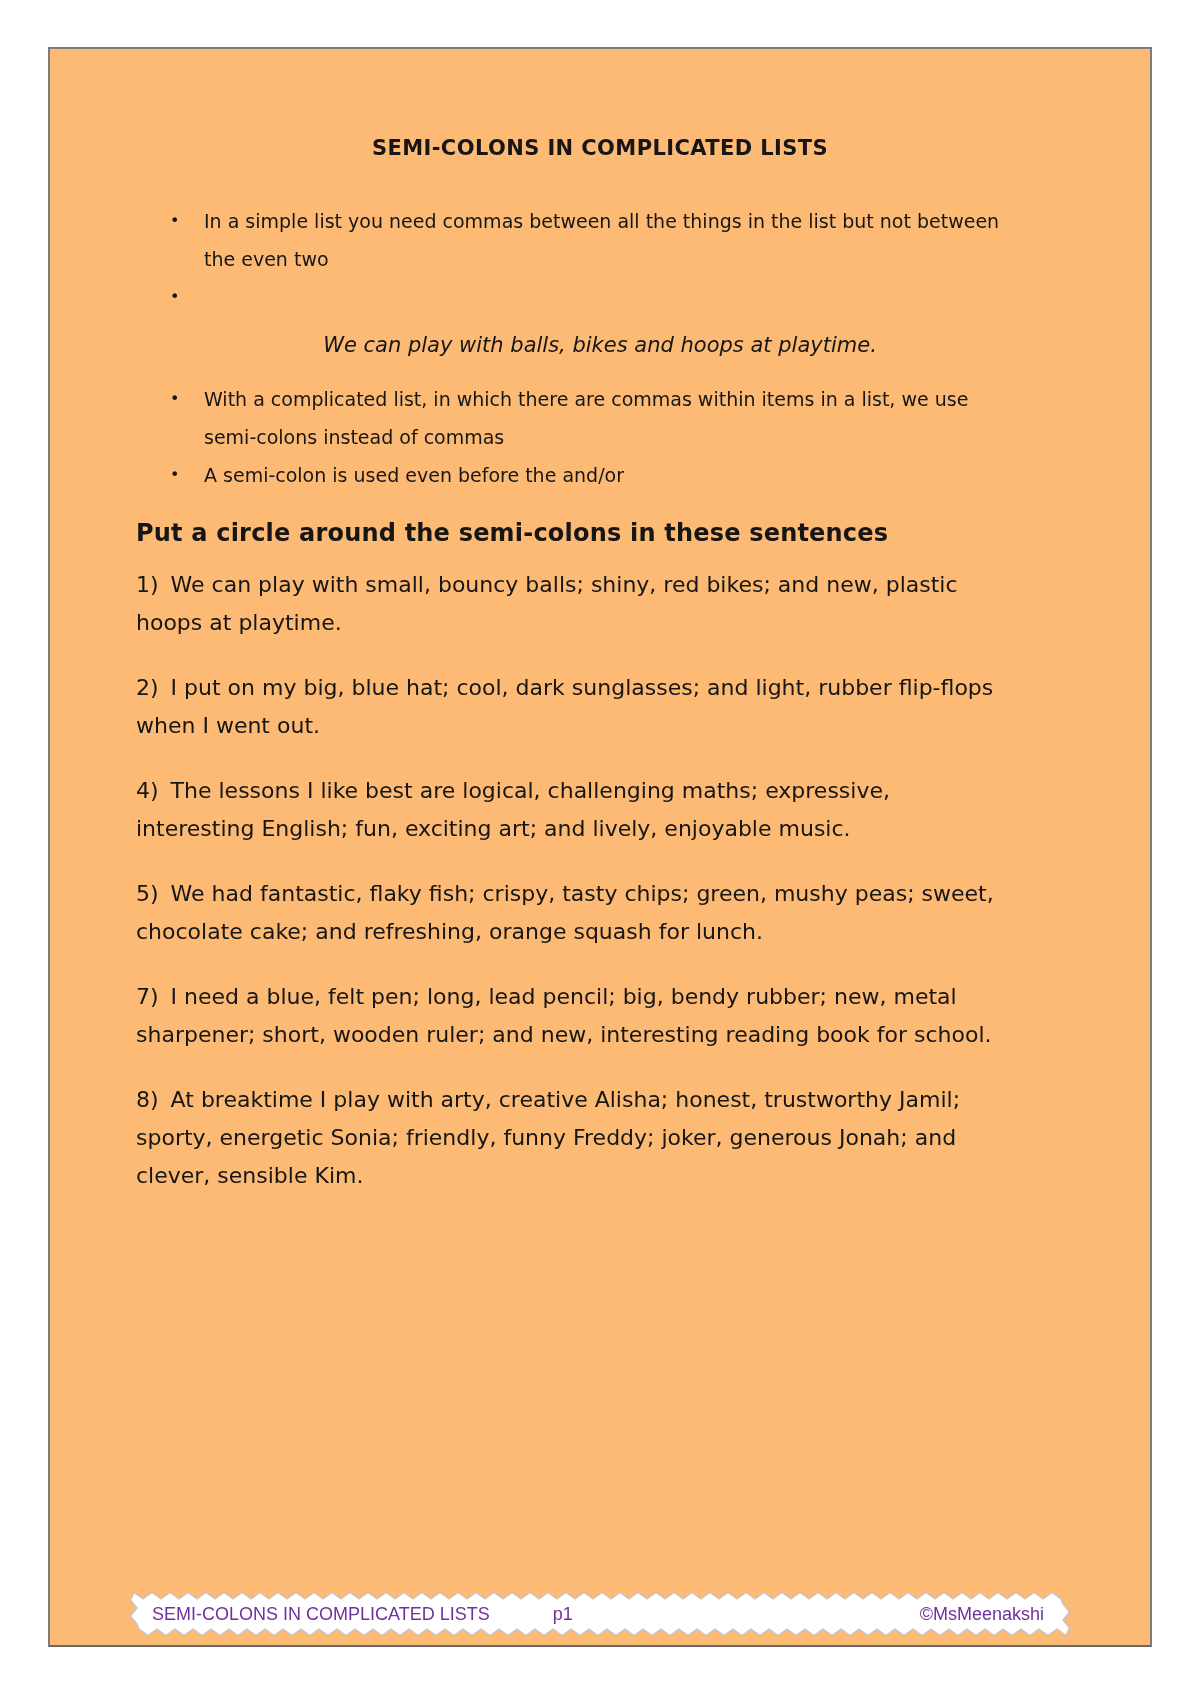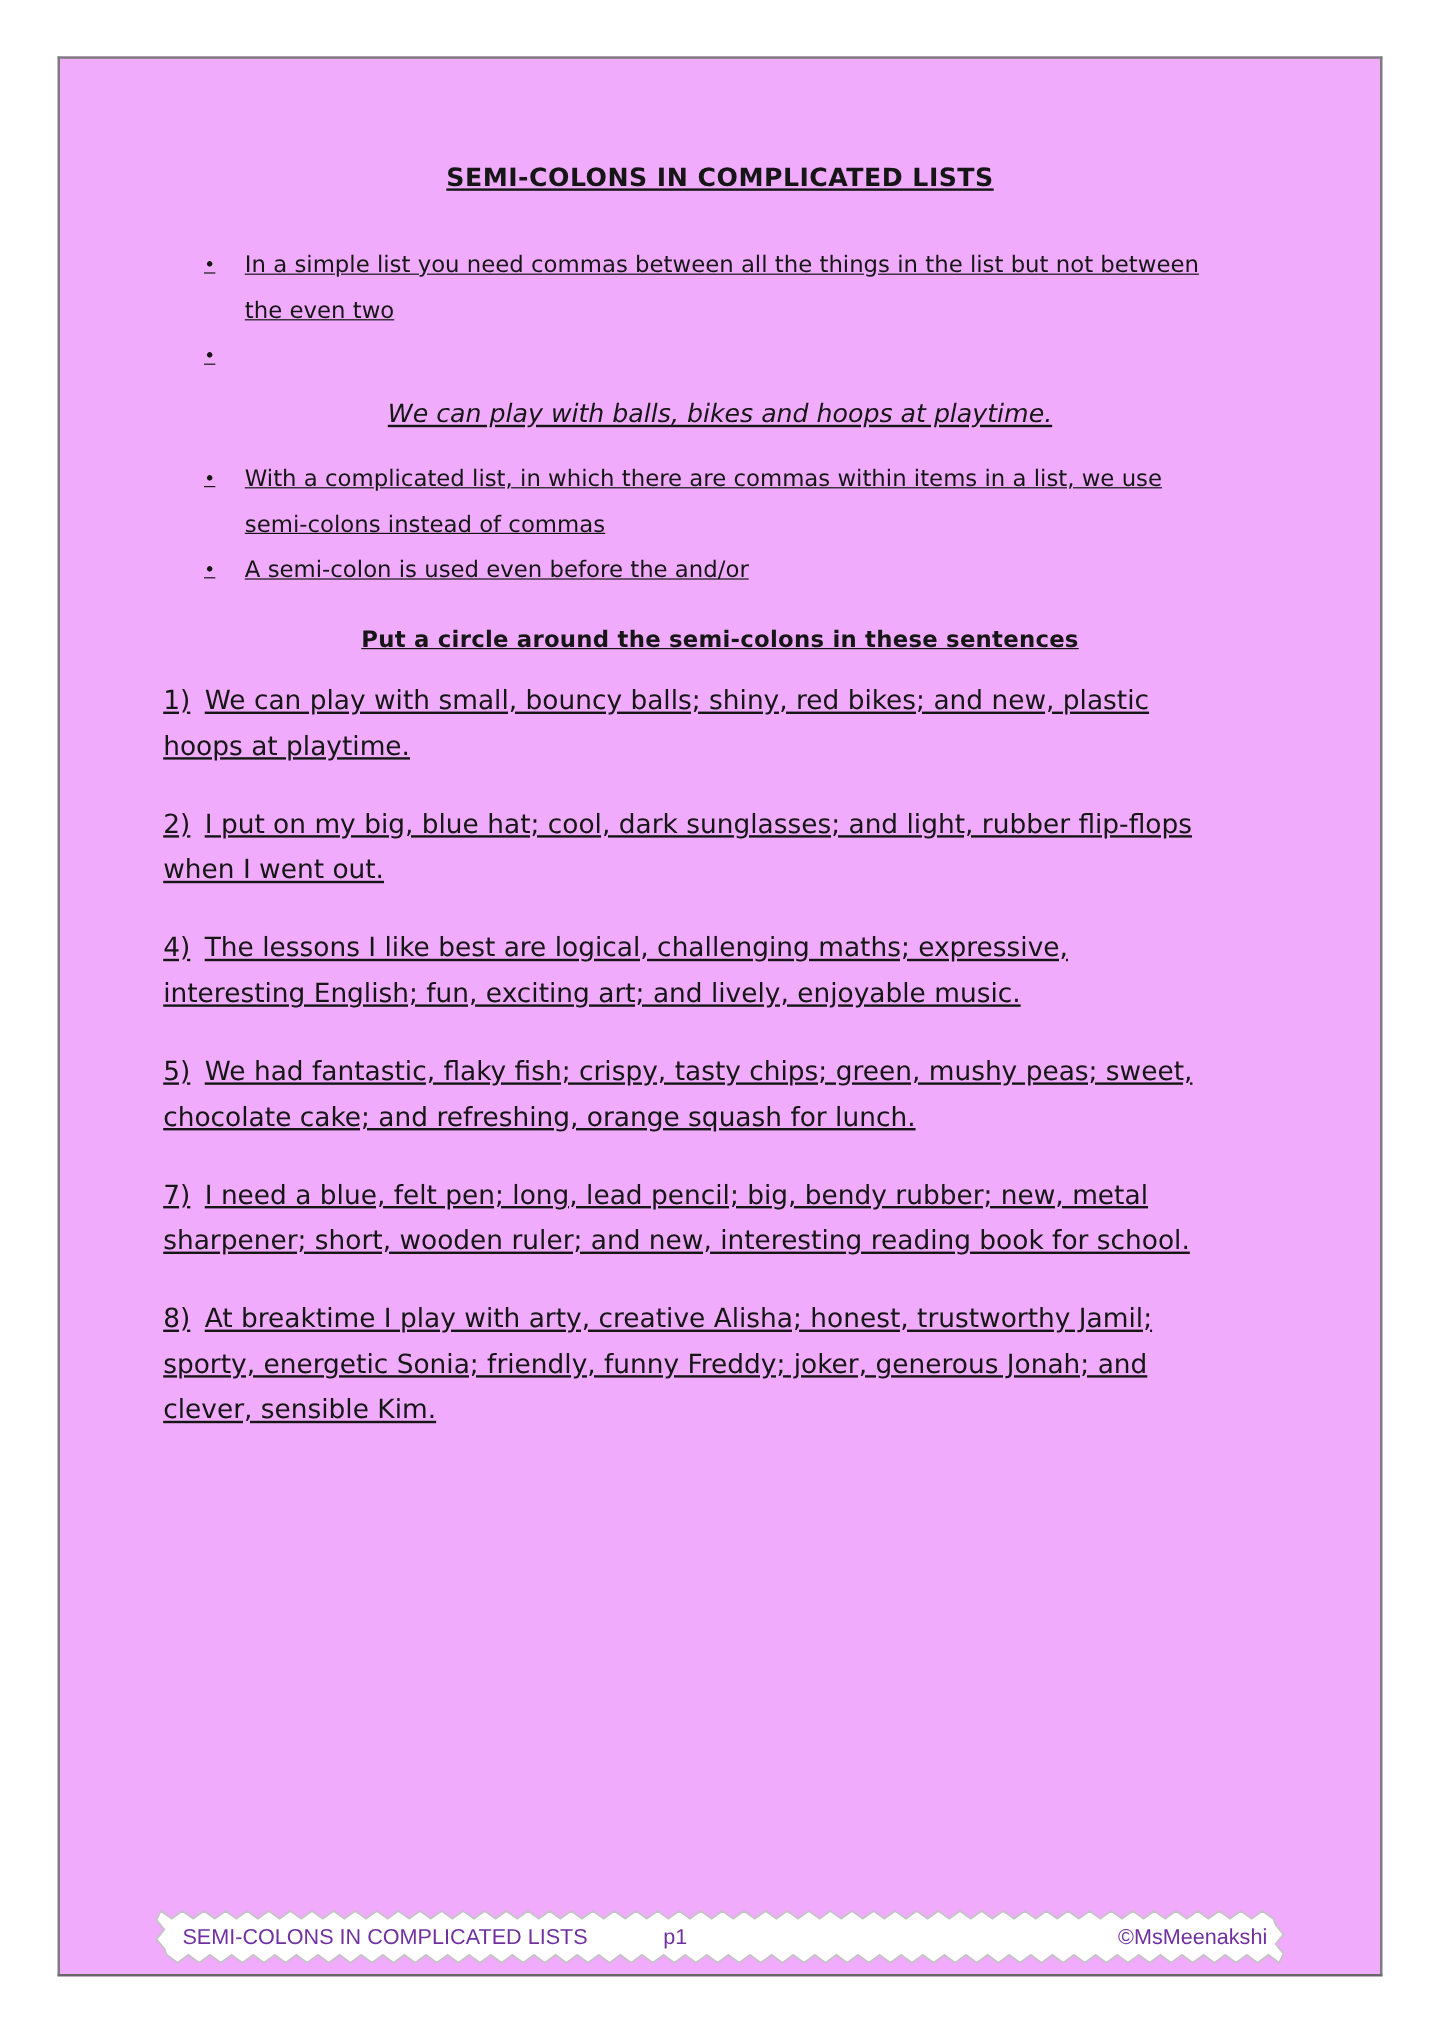--- a/index.html
+++ b/index.html
@@ -5,53 +5,53 @@
   html,body { margin:0; padding:0; }
   body {
     width:1200px; height:1697px; position:relative;
     background:#ffffff; color:#161616;
     font-family:"DejaVu Sans", sans-serif;
     overflow:hidden;
   }
   .frame {
     position:absolute; left:48px; top:47px; width:1104px; height:1600px;
     box-sizing:border-box; border:2px solid #7d7d7d; border-bottom-color:#666;
-    padding:0 86px; background:#f0abfc;text-decoration:underline;
+    padding:0 86px; background:#fdba74;
   }
   .title {
     margin:85px 0 0; text-align:center;
     font-size:21px; line-height:28px; font-weight:bold; letter-spacing:.4px;
   }
   ul.bullets { list-style:none; margin:0; padding:0 0 0 34px; }
   ul.bullets.top { margin-top:40px; }
   ul.bullets.bottom { margin-top:16px; }
   ul.bullets li { display:flex; font-size:19px; line-height:38px; }
   .dot { flex:0 0 34px; width:34px; font-size:16px; }
   .btext { display:block; max-width:800px; }
   .example {
     margin:10px 0 0; font-style:italic; text-align:center;
     font-size:21px; line-height:38px;
   }
   .instruction {
-    margin:24px 0 0; text-align:center;
-    font-size:19px; line-height:30px; font-weight:bold; letter-spacing:.2px;
+    margin:24px 0 0; 
+    font-size:24px; line-height:30px; font-weight:bold; letter-spacing:.2px;
   }
   .sentences { margin-top:18px; }
   .sentence { margin:27px 0 0; font-size:22px; line-height:38px; max-width:872px; }
   .sentence.first { margin-top:0; }
   .num { margin-right:12px; }
   .footer {
     position:absolute; left:78px; right:78px; bottom:7px; height:48px;
     display:flex; align-items:center;
     font-family:"Liberation Sans", sans-serif; font-size:18px; color:#7030A0;
   }
   .footer svg { position:absolute; left:0; top:0; width:100%; height:100%; }
   .f-title { margin-left:24px; position:relative; z-index:1; }
   .f-page  { position:absolute; left:45%; z-index:1; }
-  .f-credit{ margin-left:auto; margin-right:16px; position:relative; z-index:1; }
+  .f-credit{ margin-left:auto; margin-right:28px; position:relative; z-index:1; }
 </style>
 </head>
 <body>
 
 <div class="frame">
 
   <h1 class="title">SEMI-COLONS IN COMPLICATED LISTS</h1>
 
   <ul class="bullets top">
     <li>

